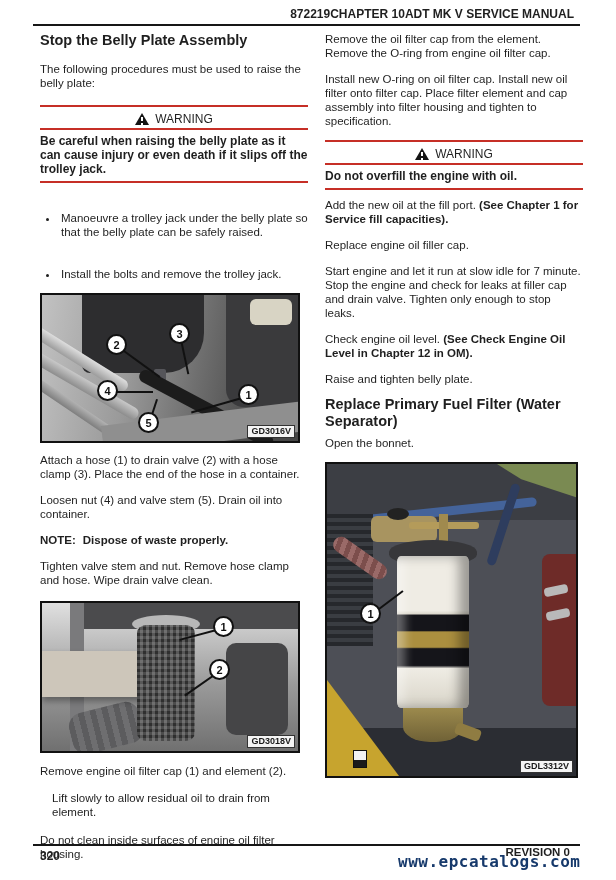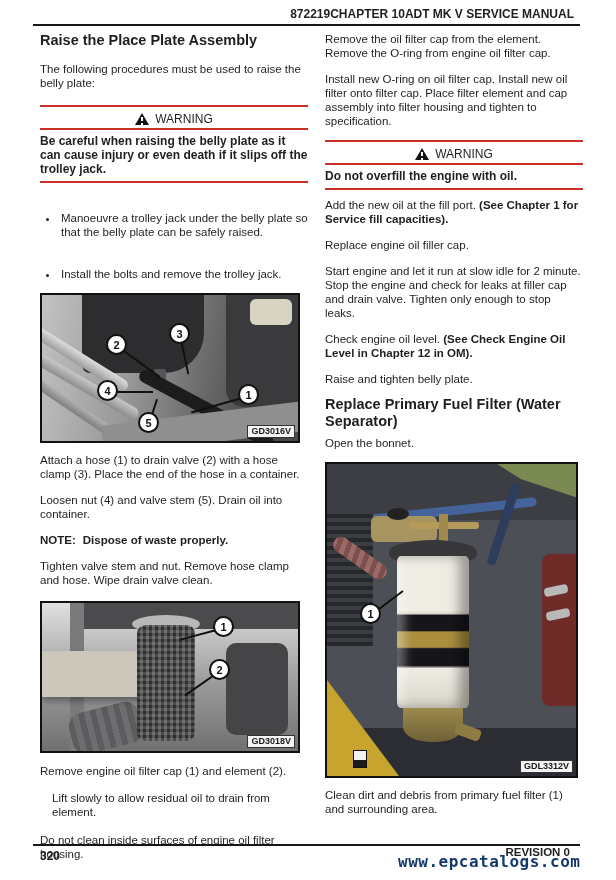--- a/index.html
+++ b/index.html
@@ -65,21 +65,21 @@
 <div class="page">
 
   <div class="hdr">
     <span>872219</span>
     <span>CHAPTER 10</span>
     <span>ADT MK V SERVICE MANUAL</span>
   </div>
 
   <div class="col col-left">
 
-    <h1 class="sect">Raise the Place Plate Assembly</h1>
+    <h1 class="sect">Stop the Belly Plate Assembly</h1>
 
     <p class="para" style="margin-bottom:15px;">The following procedures must be used to raise the belly plate:</p>
 
     <div class="warnbox">
       <div class="warnhead">
         <span class="w-tri"><span class="bar"></span><span class="dot"></span></span><span>WARNING</span>
       </div>
       <div class="warntext">Be careful when raising the belly plate as it can cause injury or even death if it slips off the trolley jack.</div>
     </div>
 
@@ -163,21 +163,21 @@
 
     <div class="warnbox" style="margin-bottom:8px;">
       <div class="warnhead">
         <span class="w-tri"><span class="bar"></span><span class="dot"></span></span><span>WARNING</span>
       </div>
       <div class="warntext">Do not overfill the engine with oil.</div>
     </div>
 
     <p class="para"><span>Add the new oil at the fill port. </span><span class="b">(See Chapter 1 for Service fill capacities).</span></p>
     <p class="para">Replace engine oil filler cap.</p>
-    <p class="para">Start engine and let it run at slow idle for 2 minute. Stop the engine and check for leaks at filler cap and drain valve. Tighten only enough to stop leaks.</p>
+    <p class="para">Start engine and let it run at slow idle for 7 minute. Stop the engine and check for leaks at filler cap and drain valve. Tighten only enough to stop leaks.</p>
     <p class="para"><span>Check engine oil level. </span><span class="b">(See Check Engine Oil Level in Chapter 12 in OM).</span></p>
     <p class="para" style="margin-bottom:10px;">Raise and tighten belly plate.</p>
 
     <h1 class="sect" style="margin-bottom:6px;">Replace Primary Fuel Filter (Water Separator)</h1>
 
     <p class="para">Open the bonnet.</p>
 
     <div class="fig fig3">
       <div style="left:0;top:0;width:253px;height:56px;background:#3c3e44;"></div>
       <div style="left:170px;top:0;width:81px;height:34px;background:#7a8a52;clip-path:polygon(0 0,100% 0,100% 100%,30% 45%);"></div>
@@ -202,21 +202,20 @@
       <div style="left:128px;top:262px;width:26px;height:12px;background:#8f7c42;border-radius:4px;transform:rotate(20deg);"></div>
 
       <div class="leader" style="left:44px;top:150px;width:40px;transform:rotate(-37deg);"></div>
       <div class="callout" style="left:33px;top:139px;">
           <span>1</span>
         </div>
 
       <div class="figlabel">GDL3312V</div>
     </div>
 
-    <p class="para">Clean dirt and debris from primary fuel filter (1) and surrounding area.</p>
   </div>
 
   <div class="footer-rule"></div>
   <div class="footer-page">320</div>
   <div class="footer-rev">REVISION 0</div>
   <div class="watermark">www.epcatalogs.com</div>
 
 </div>
 
 </body></html>

